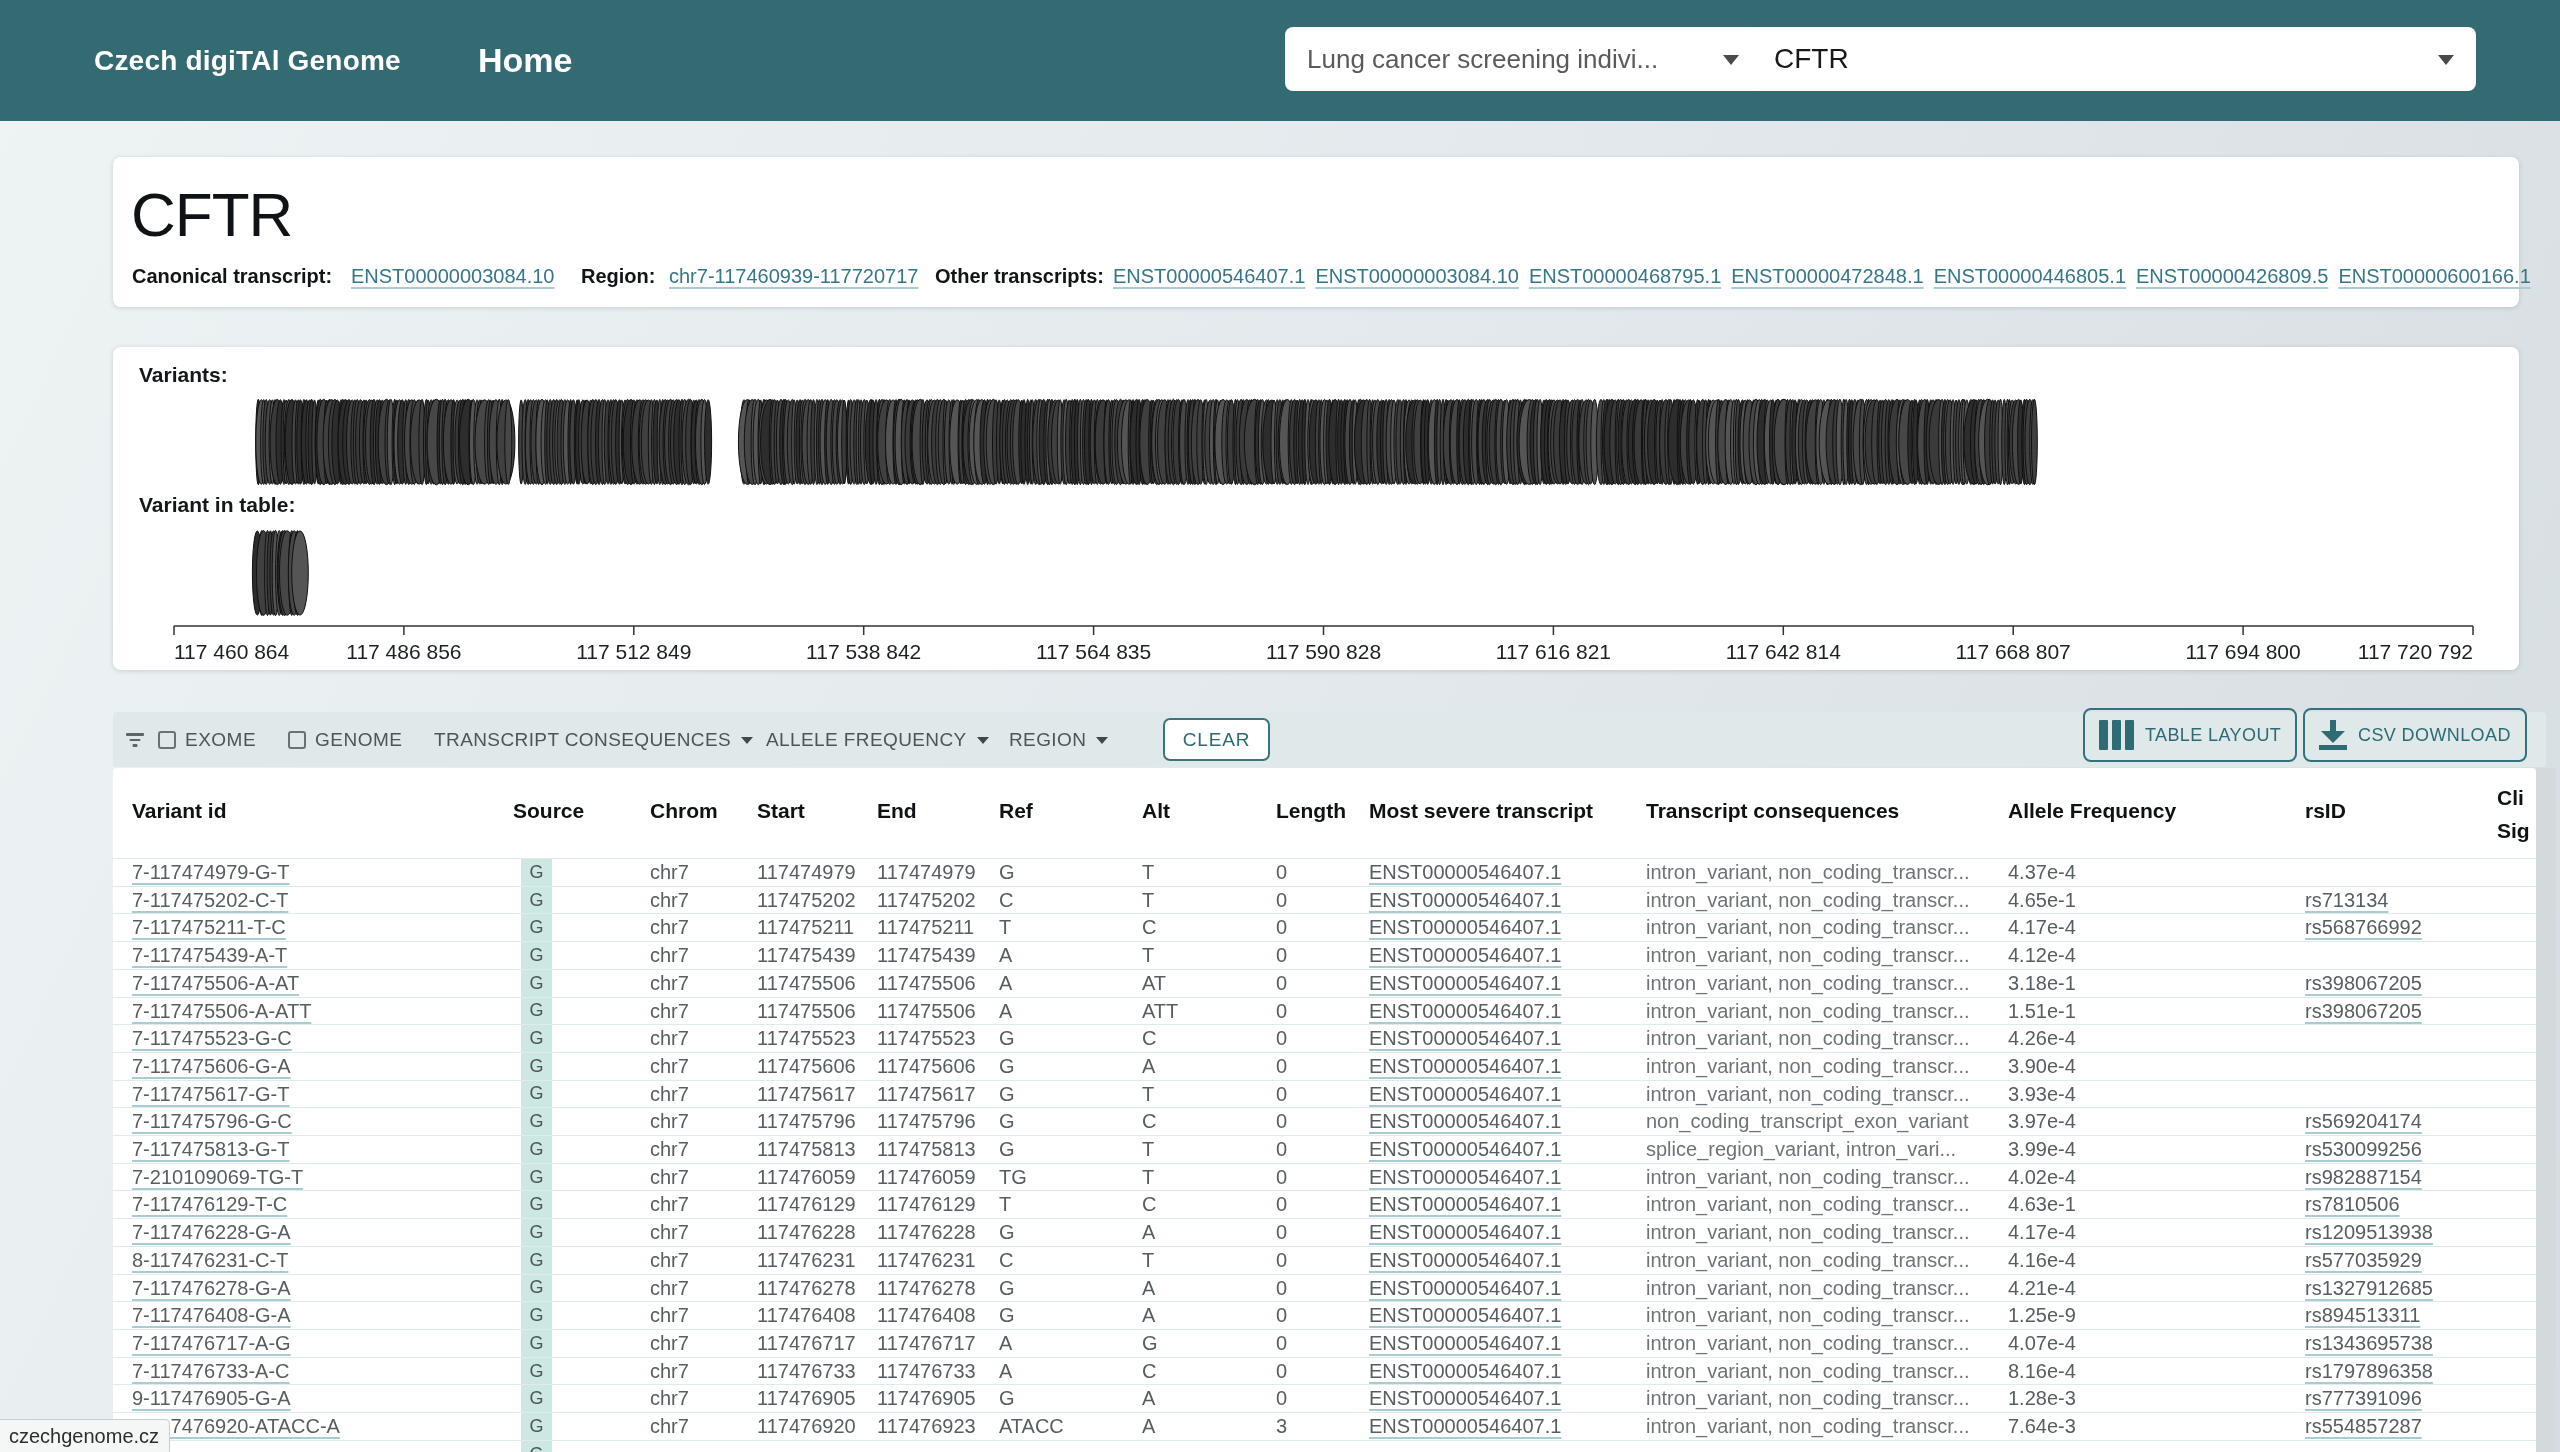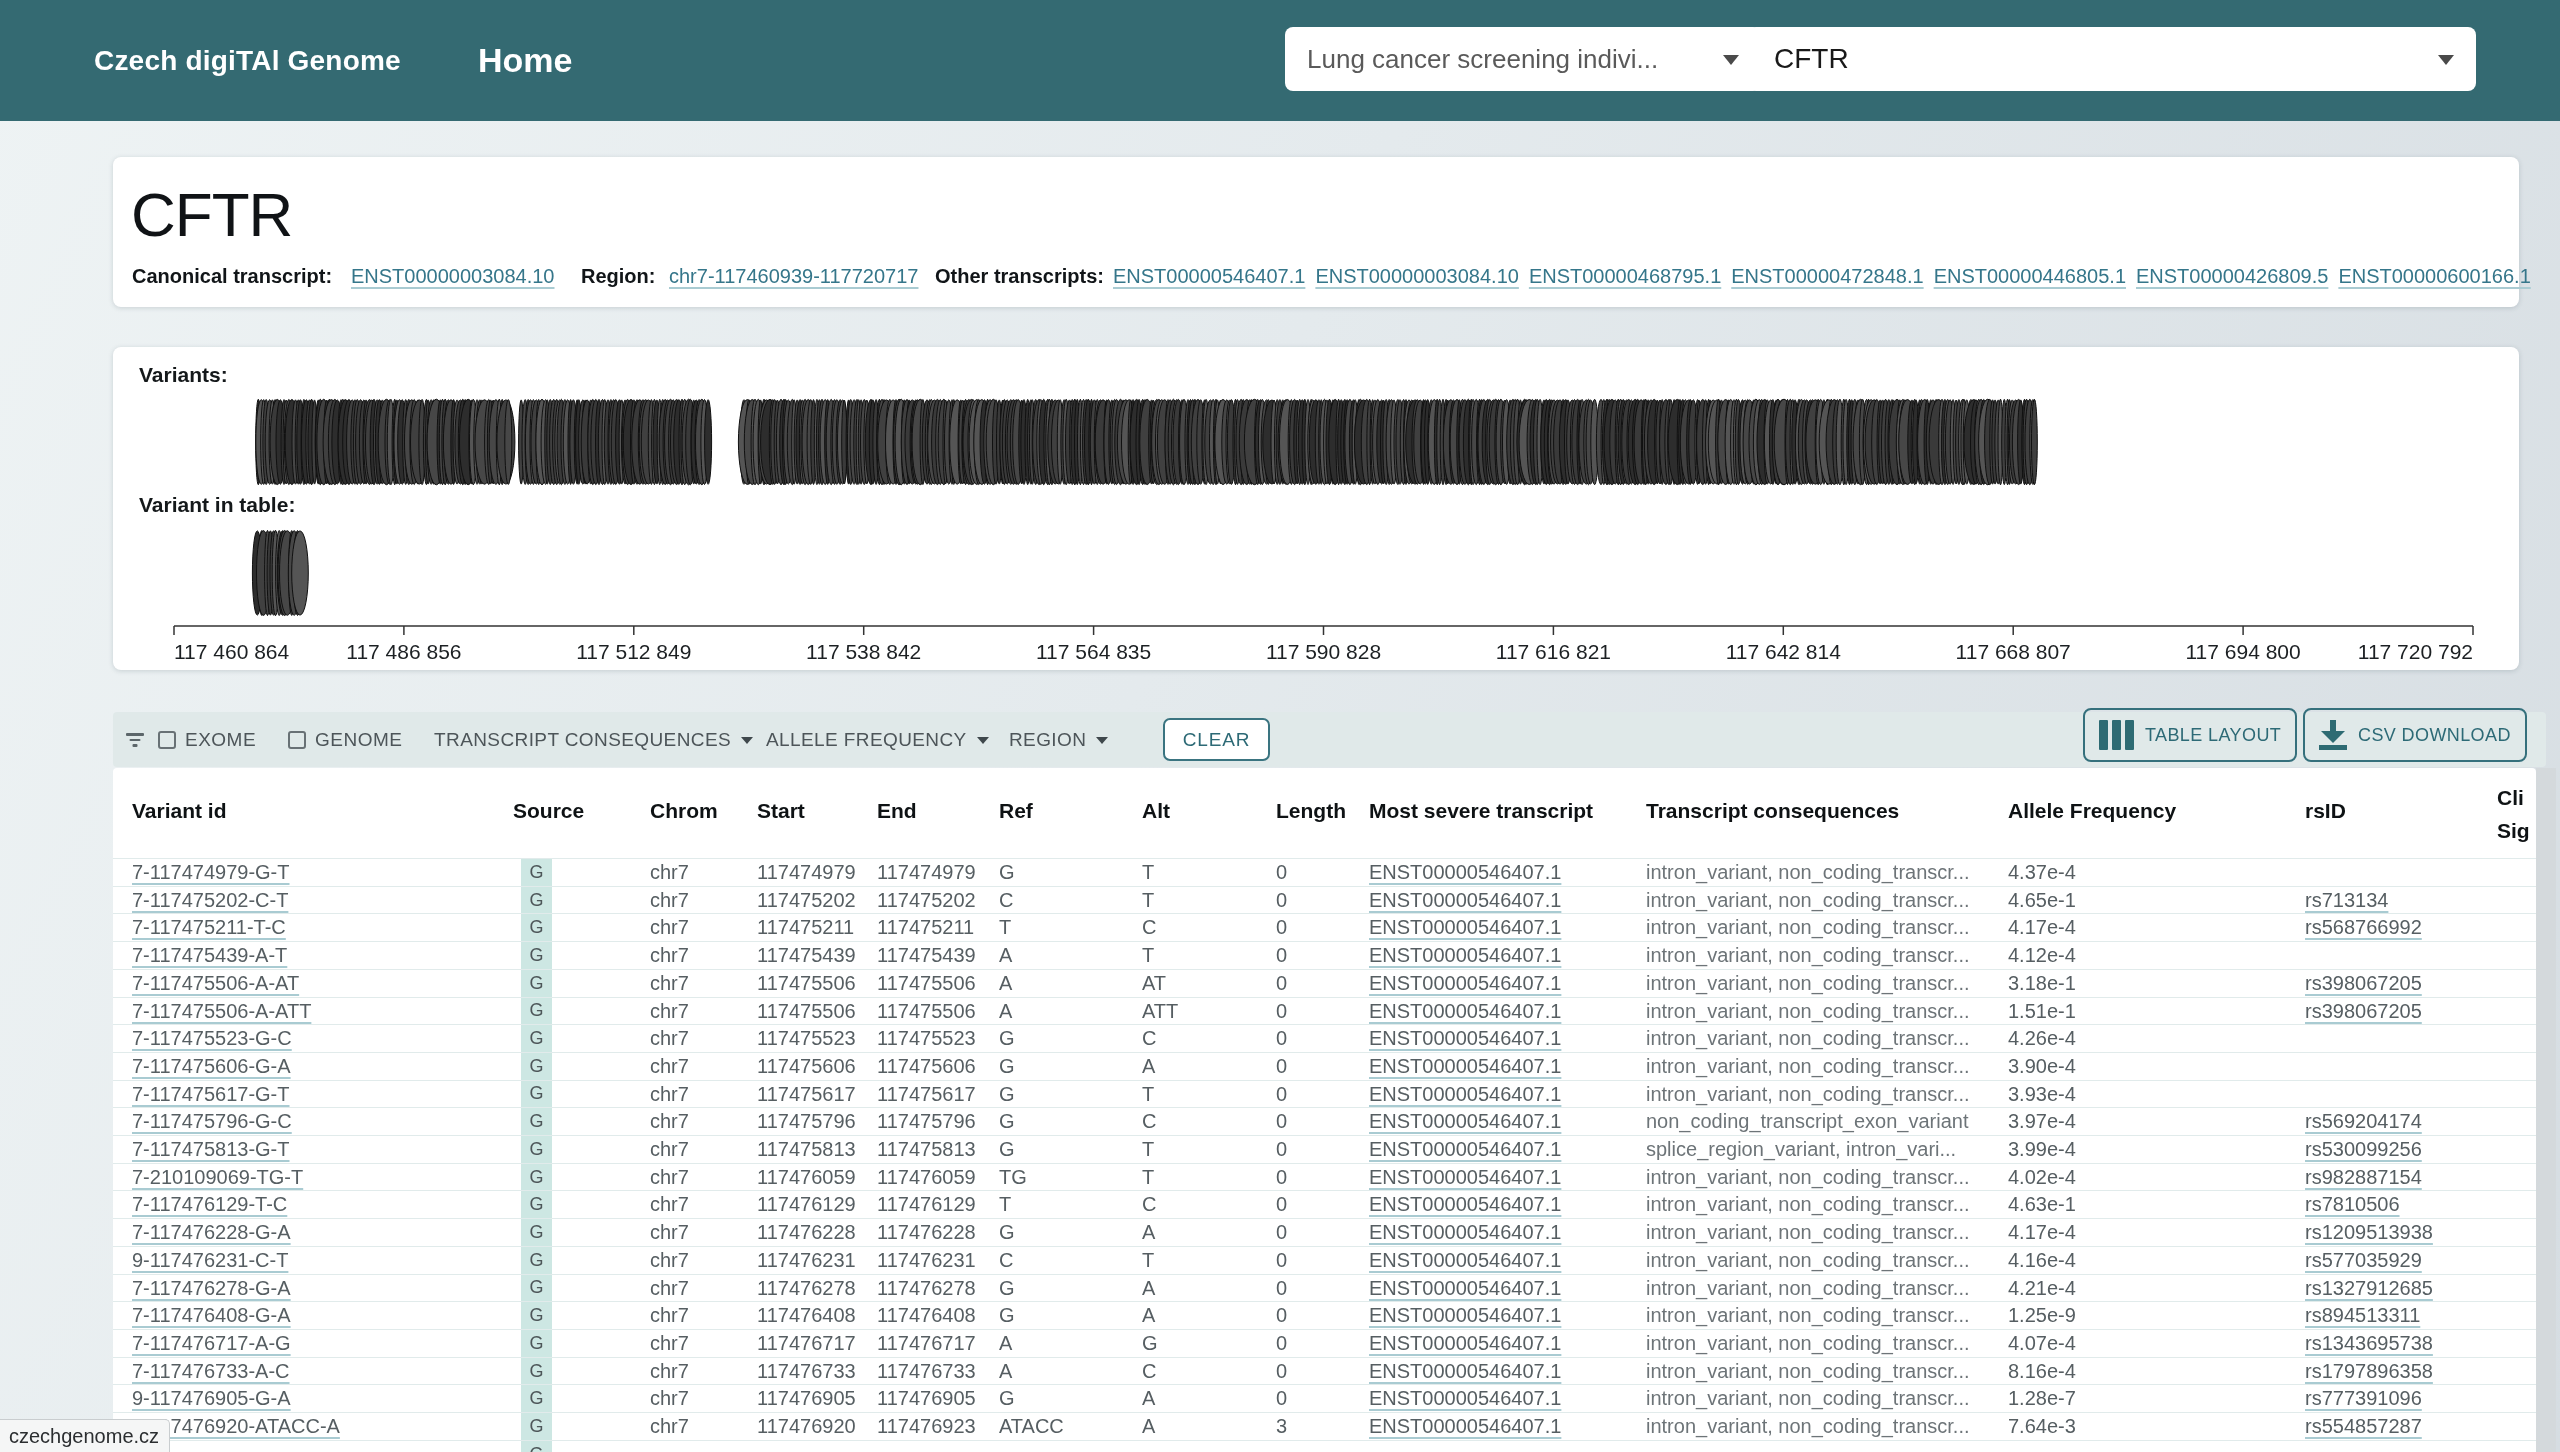--- a/index.html
+++ b/index.html
@@ -1030,21 +1030,21 @@
         <span class="cell" style="left: 764px;">117476228</span>
         <span class="cell" style="left: 886px;">G</span>
         <span class="cell" style="left: 1029px;">A</span>
         <span class="cell" style="left: 1163px;">0</span>
         <span class="cell tlink link" style="left: 1256px;">ENST00000546407.1</span>
         <span class="cell conseq" style="left: 1533px;">intron_variant, non_coding_transcr...</span>
         <span class="cell" style="left: 1895px;">4.17e-4</span>
         <span class="cell tlink link" style="left: 2192px;">rs1209513938</span>
       </div>
       <div class="row">
-        <span class="cell tlink link" style="left: 19px;">9-117476231-C-T</span>
+        <span class="cell tlink link" style="left: 19px;">8-117476231-C-T</span>
         <span class="badge">G</span>
         <span class="cell" style="left: 537px;">chr7</span>
         <span class="cell" style="left: 644px;">117476231</span>
         <span class="cell" style="left: 764px;">117476231</span>
         <span class="cell" style="left: 886px;">C</span>
         <span class="cell" style="left: 1029px;">T</span>
         <span class="cell" style="left: 1163px;">0</span>
         <span class="cell tlink link" style="left: 1256px;">ENST00000546407.1</span>
         <span class="cell conseq" style="left: 1533px;">intron_variant, non_coding_transcr...</span>
         <span class="cell" style="left: 1895px;">4.16e-4</span>
@@ -1110,21 +1110,21 @@
         <span class="cell tlink link" style="left: 19px;">9-117476905-G-A</span>
         <span class="badge">G</span>
         <span class="cell" style="left: 537px;">chr7</span>
         <span class="cell" style="left: 644px;">117476905</span>
         <span class="cell" style="left: 764px;">117476905</span>
         <span class="cell" style="left: 886px;">G</span>
         <span class="cell" style="left: 1029px;">A</span>
         <span class="cell" style="left: 1163px;">0</span>
         <span class="cell tlink link" style="left: 1256px;">ENST00000546407.1</span>
         <span class="cell conseq" style="left: 1533px;">intron_variant, non_coding_transcr...</span>
-        <span class="cell" style="left: 1895px;">1.28e-7</span>
+        <span class="cell" style="left: 1895px;">1.28e-3</span>
         <span class="cell tlink link" style="left: 2192px;">rs777391096</span>
       </div>
       <div class="row">
         <span class="cell tlink link" style="left: 19px;">7-117476920-ATACC-A</span>
         <span class="badge">G</span>
         <span class="cell" style="left: 537px;">chr7</span>
         <span class="cell" style="left: 644px;">117476920</span>
         <span class="cell" style="left: 764px;">117476923</span>
         <span class="cell" style="left: 886px;">ATACC</span>
         <span class="cell" style="left: 1029px;">A</span>

